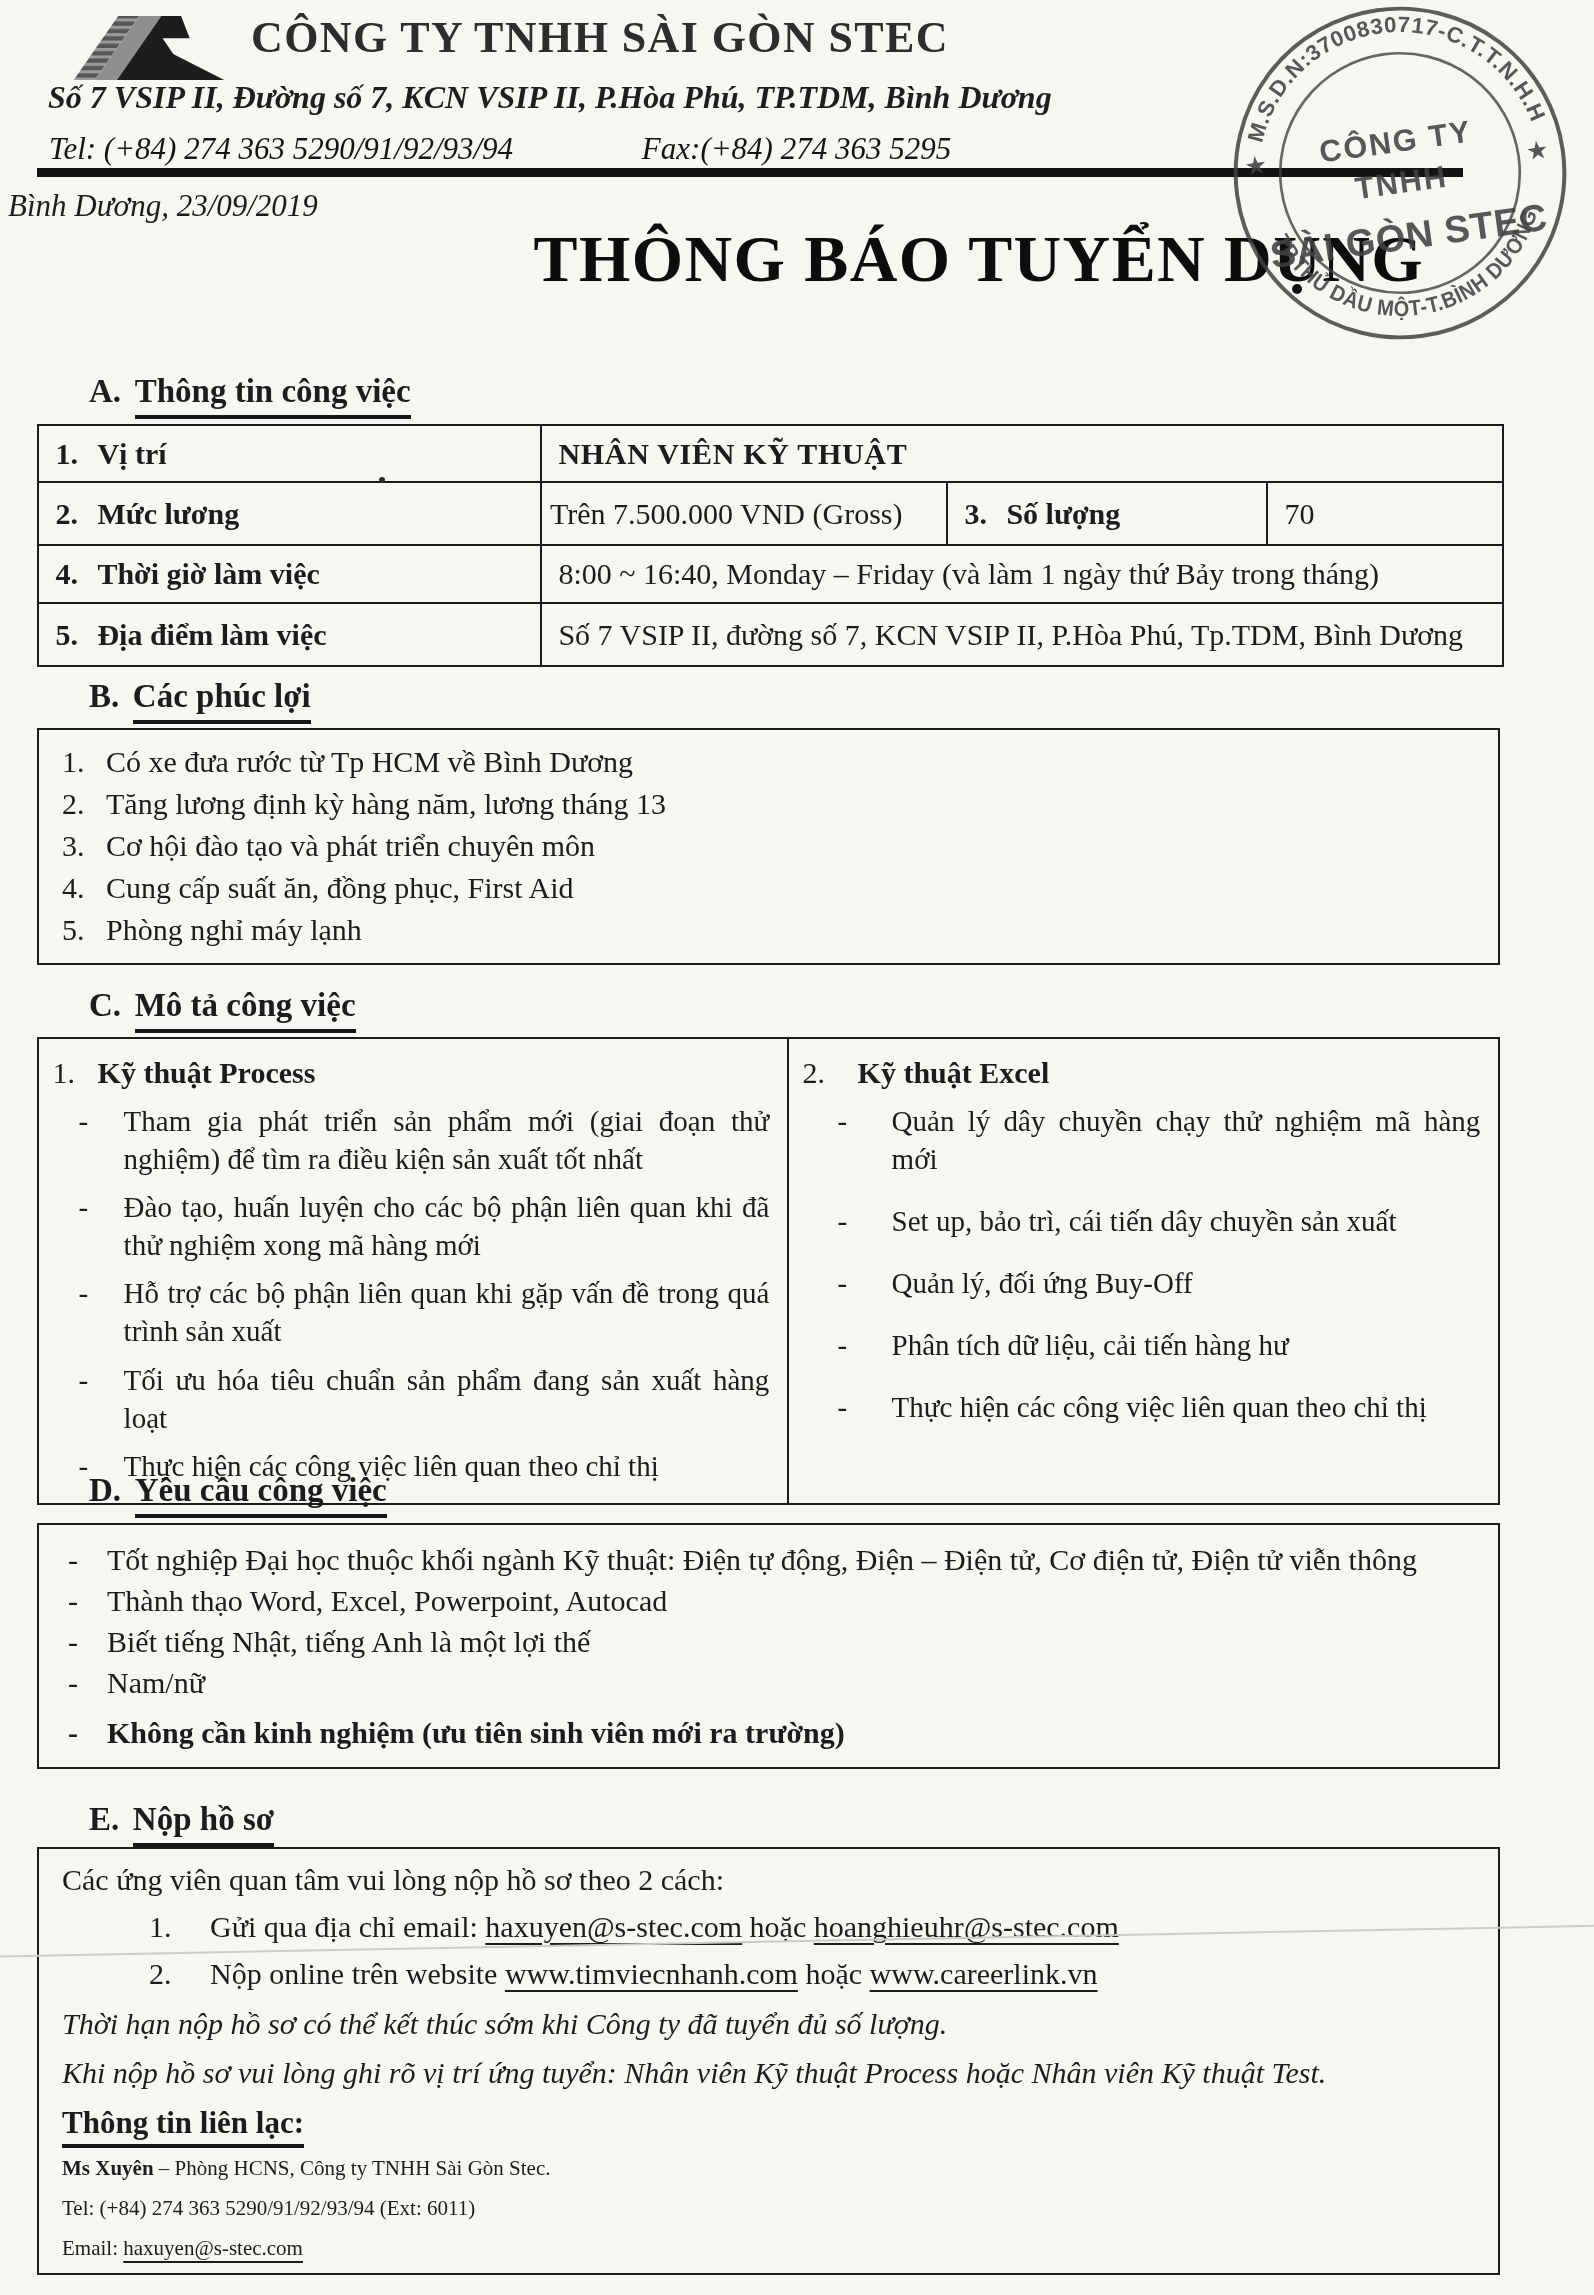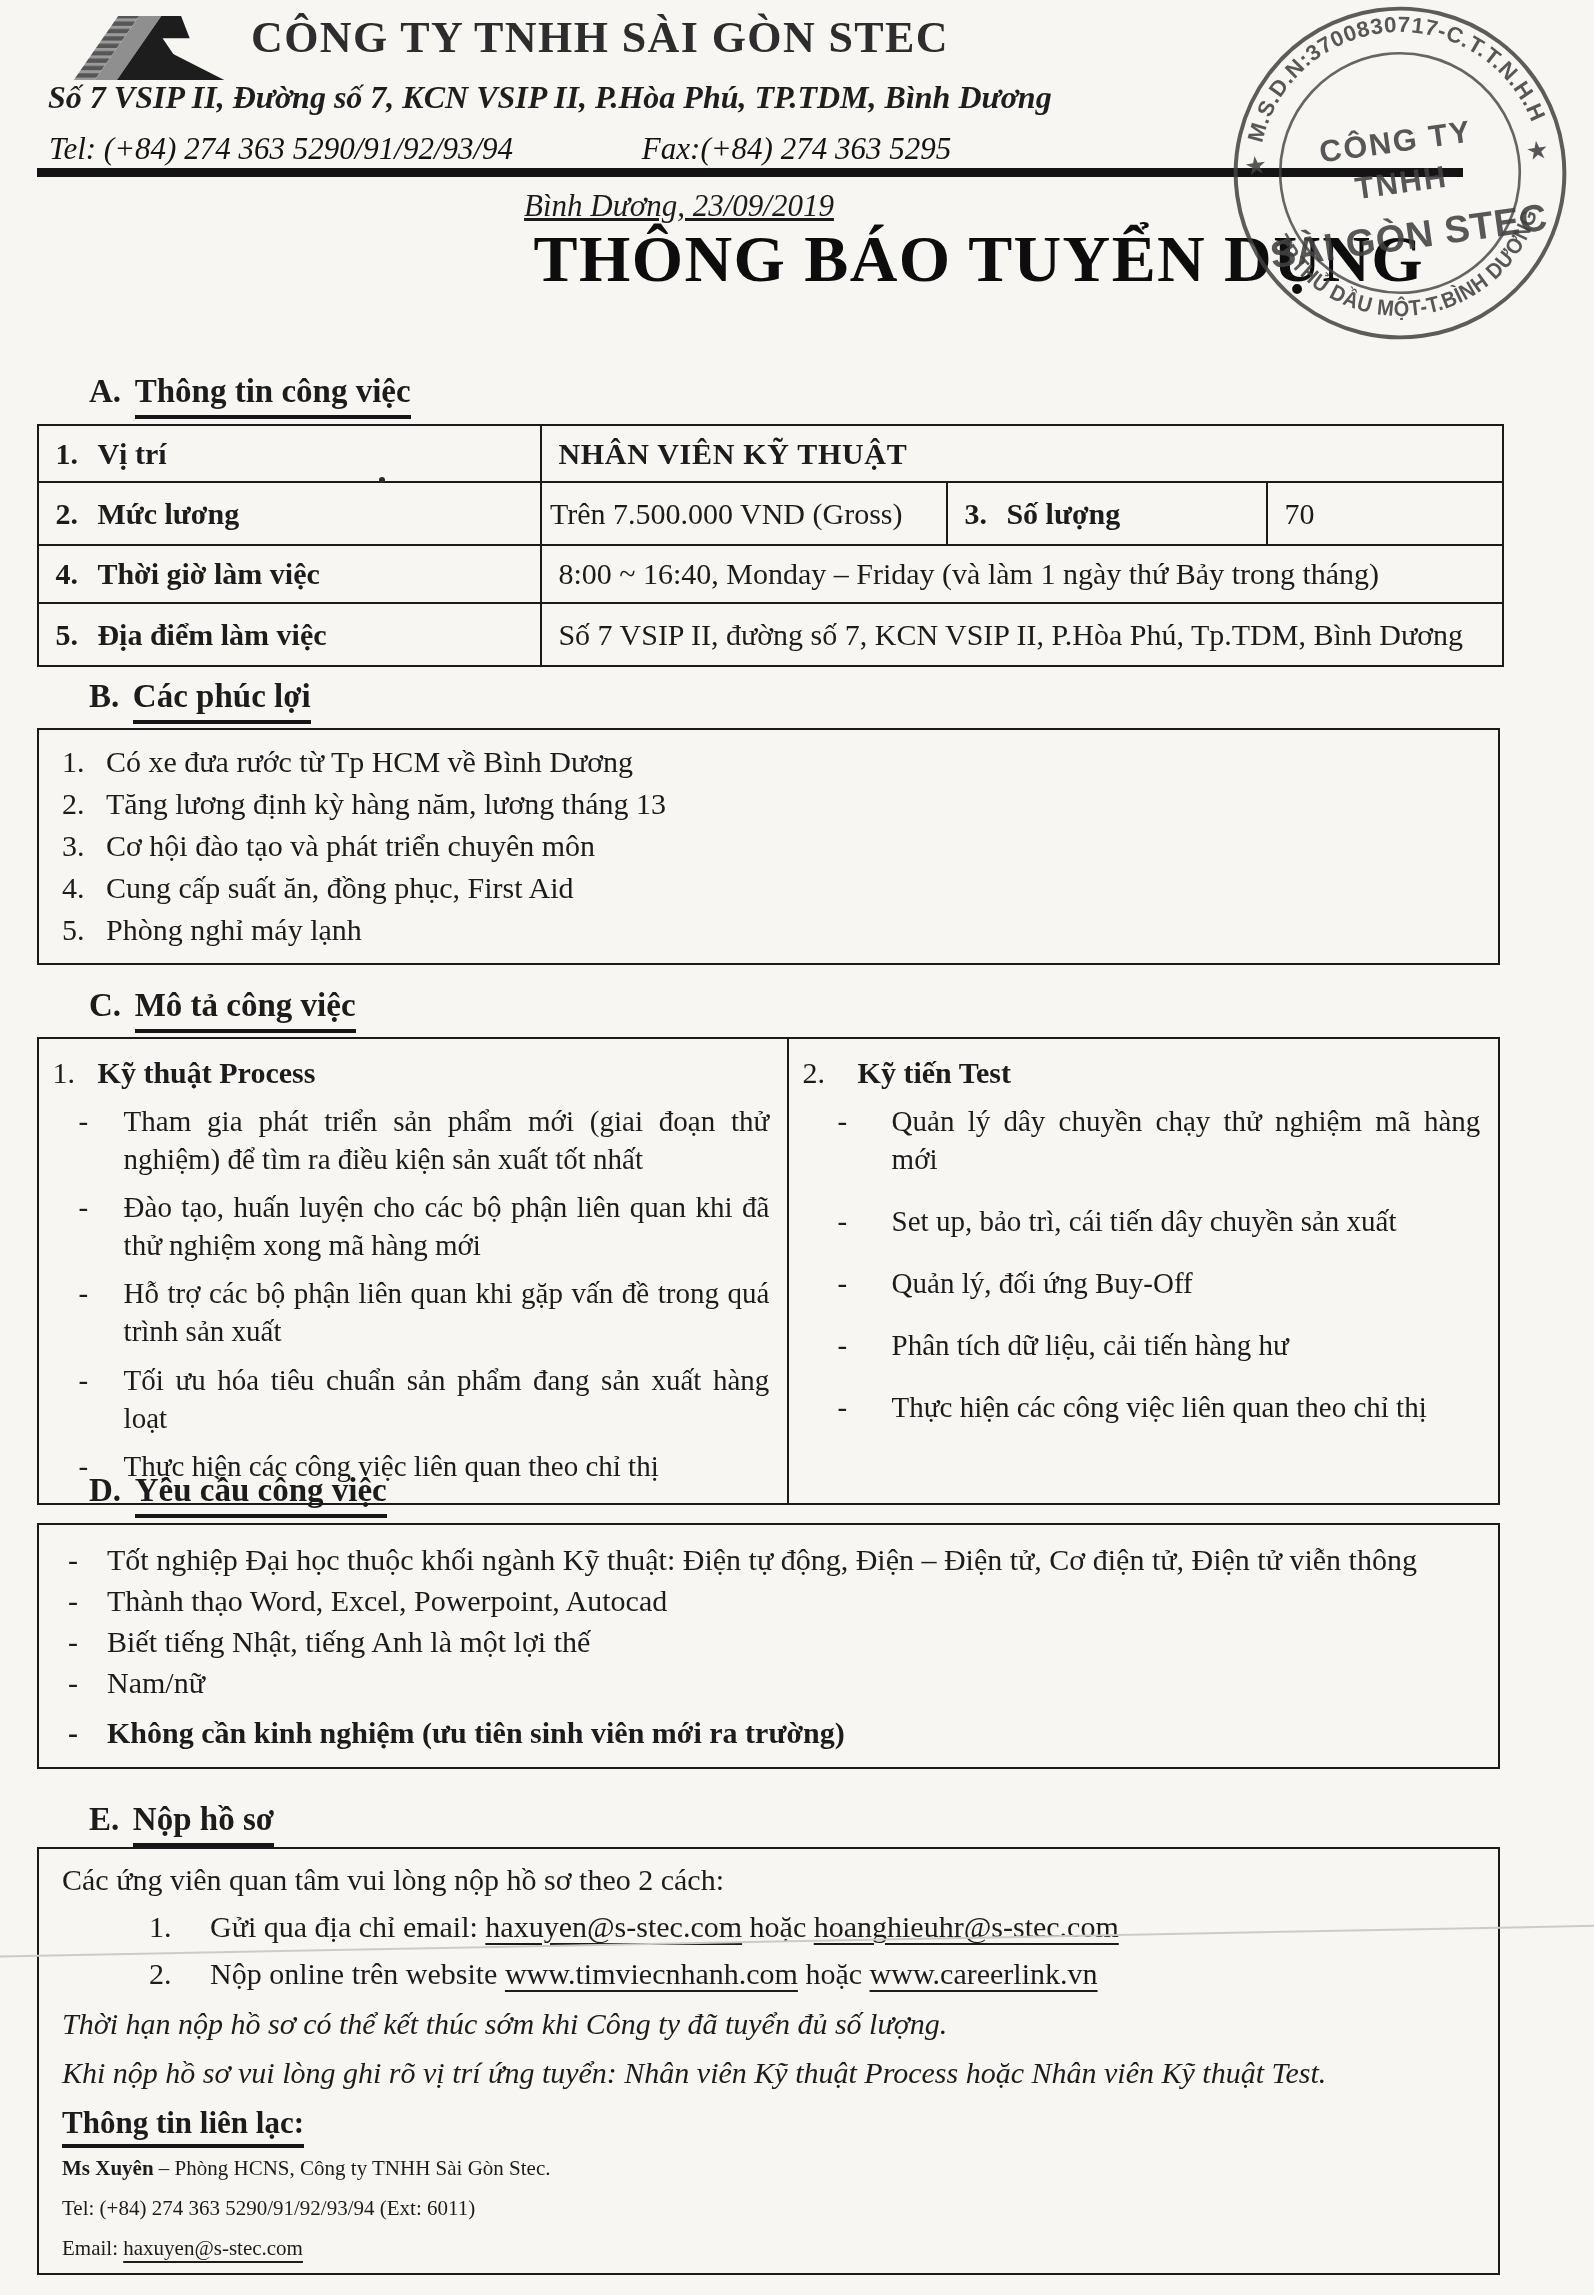--- a/index.html
+++ b/index.html
@@ -23,22 +23,22 @@
     position:absolute;left:48px;top:79px;
     font-size:32px;font-style:italic;font-weight:bold;color:#1e1e1e;white-space:nowrap;
   }
   .telfax{
     position:absolute;left:49px;top:131px;
     font-size:31px;font-style:italic;color:#141414;white-space:nowrap;
   }
   .telfax .fax{margin-left:121px;}
   .rule{position:absolute;left:37px;top:168px;width:1426px;height:8.9px;background:#141414;}
   .date-line{
-    position:absolute;left:0;top:188px;width:1358px;text-align:center;
-    font-size:31px;font-style:italic;white-space:nowrap;text-decoration:underline;
+    position:absolute;left:8px;top:188px;width:1358px;text-align:left;
+    font-size:31px;font-style:italic;white-space:nowrap;
   }
   .doc-title{
     position:absolute;left:0;top:221px;width:1424px;margin:0;text-align:right;
     font-size:66px;font-weight:bold;letter-spacing:1.4px;color:#0d0d0d;white-space:nowrap;
   }
 
   
   .stamp{position:absolute;left:1227px;top:0px;width:346px;height:346px;}
   .stamp svg{width:100%;height:100%;}
   .stamp text{font-family:"Liberation Sans", sans-serif;fill:#414141;fill-opacity:.88;}
@@ -236,21 +236,21 @@
       </div>
       <div class="c-item"><span class="dash">-</span><span>Tham gia phát triển sản phẩm mới (giai đoạn thử nghiệm) để tìm ra điều kiện sản xuất tốt nhất</span></div>
       <div class="c-item"><span class="dash">-</span><span>Đào tạo, huấn luyện cho các bộ phận liên quan khi đã thử nghiệm xong mã hàng mới</span></div>
       <div class="c-item"><span class="dash">-</span><span>Hỗ trợ các bộ phận liên quan khi gặp vấn đề trong quá trình sản xuất</span></div>
       <div class="c-item"><span class="dash">-</span><span>Tối ưu hóa tiêu chuẩn sản phẩm đang sản xuất hàng loạt</span></div>
       <div class="c-item"><span class="dash">-</span><span>Thực hiện các công việc liên quan theo chỉ thị</span></div>
     </div>
     <div class="c-col c-col2">
       <div class="c-head">
         <span class="num">2.</span>
-        <span>Kỹ tiến Test</span>
+        <span>Kỹ thuật Excel</span>
       </div>
       <div class="c-item"><span class="dash">-</span><span>Quản lý dây chuyền chạy thử nghiệm mã hàng mới</span></div>
       <div class="c-item"><span class="dash">-</span><span>Set up, bảo trì, cái tiến dây chuyền sản xuất</span></div>
       <div class="c-item"><span class="dash">-</span><span>Quản lý, đối ứng Buy-Off</span></div>
       <div class="c-item"><span class="dash">-</span><span>Phân tích dữ liệu, cải tiến hàng hư</span></div>
       <div class="c-item"><span class="dash">-</span><span>Thực hiện các công việc liên quan theo chỉ thị</span></div>
     </div>
   </div>
 
   <div class="sec-h" style="top:1472px">

